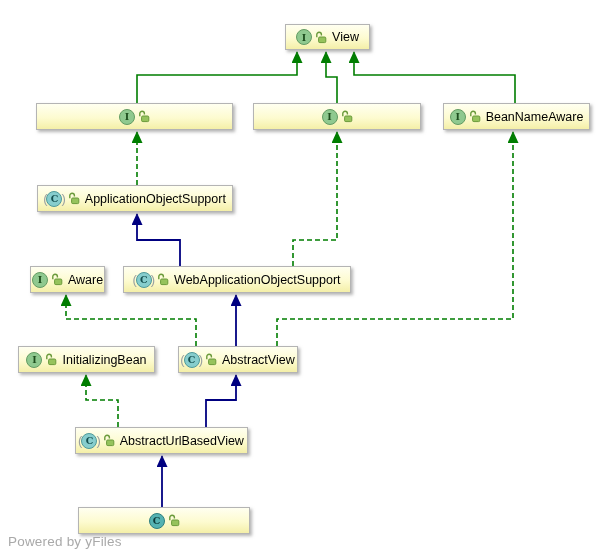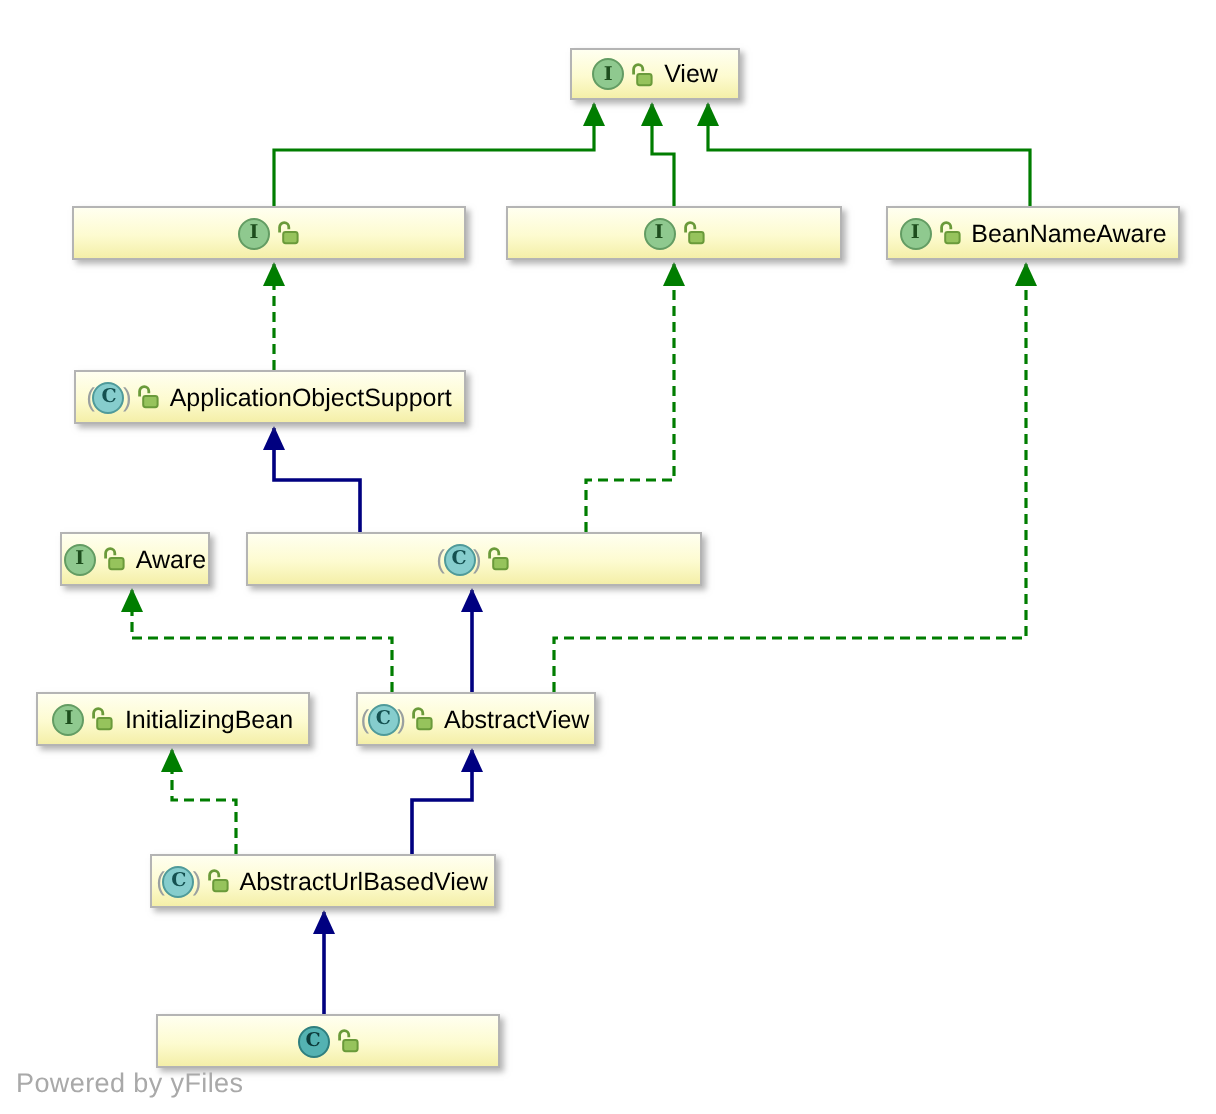--- a/index.html
+++ b/index.html
@@ -117,20 +117,21 @@
         <span class="label">Aware</span>
       </div>
       <div class="node" style="left: 123px; top: 266px; width: 228px; height: 27px;">
         <span class="paren">(</span>
         <span class="badge abs">C</span>
         <span class="paren">)</span>
         <svg class="lock" width="12" height="13" viewBox="0 0 12 13">
           <path d="M1.8 6.2 V3.6 A2.3 2.3 0 0 1 6.4 3.6 V4.6" fill="none" stroke="#6a9a3a" stroke-width="1.4"></path>
           <rect x="3.6" y="6" width="7.2" height="5.6" rx="1.2" fill="#96c35c" stroke="#6a9a3a" stroke-width="1"></rect>
         </svg>
+        <span class="label">WebApplicationObjectSupport</span>
       </div>
       <div class="node" style="left: 18px; top: 346px; width: 137px; height: 27px;">
         <span class="badge iface">I</span>
         <svg class="lock" width="12" height="13" viewBox="0 0 12 13">
           <path d="M1.8 6.2 V3.6 A2.3 2.3 0 0 1 6.4 3.6 V4.6" fill="none" stroke="#6a9a3a" stroke-width="1.4"></path>
           <rect x="3.6" y="6" width="7.2" height="5.6" rx="1.2" fill="#96c35c" stroke="#6a9a3a" stroke-width="1"></rect>
         </svg>
         <span class="label">InitializingBean</span>
       </div>
       <div class="node" style="left: 178px; top: 346px; width: 120px; height: 27px;">

